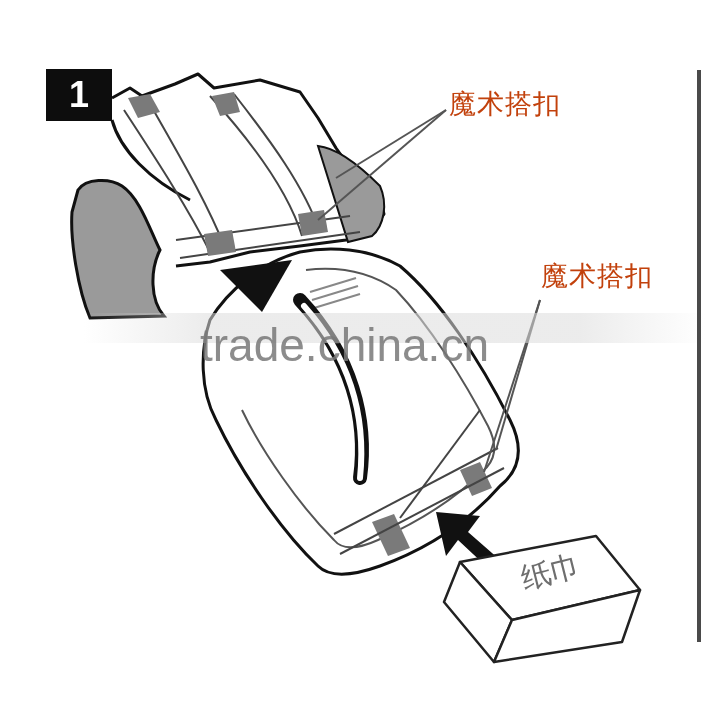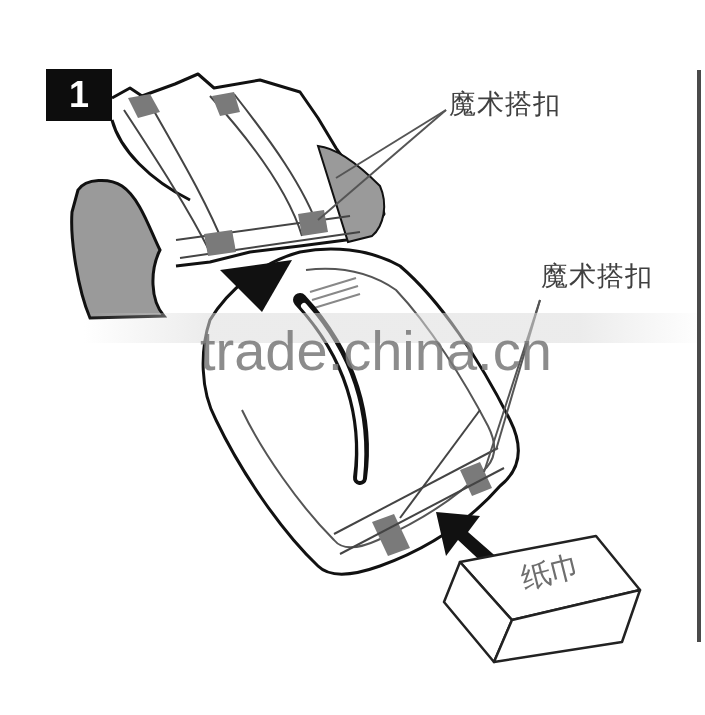--- a/index.html
+++ b/index.html
@@ -17,21 +17,21 @@
     width: 66px; height: 52px;
     background: #0d0d0d;
     color: #ffffff;
     font-family: "Liberation Sans", sans-serif;
     font-size: 36px; font-weight: bold;
     display: flex; align-items: center; justify-content: center;
   }
   .callout {
     position: absolute;
     font-family: Liberation Serif, serif;
-    color: #404040;
+    color: #c2410c;
     font-size: 27px;
     letter-spacing: 1px;
     white-space: nowrap;
   }
   .callout-1 { left: 449px; top: 86px; }
   .callout-2 { left: 541px; top: 258px; }
   .box-label {
     position: absolute; left: 517px; top: 560px;
     font-family: "DejaVu Sans", sans-serif;
     color: #6e6e6e;
@@ -41,21 +41,21 @@
     white-space: nowrap;
   }
   .watermark-band {
     position: absolute; left: 84px; top: 313px;
     width: 621px; height: 30px;
     background: linear-gradient(90deg, rgba(200,200,200,0.0) 0%, rgba(220,220,220,0.55) 20%, rgba(220,220,220,0.55) 80%, rgba(200,200,200,0.0) 100%);
   }
   .watermark {
     position: absolute; left: 200px; top: 318px;
     font-family: "Liberation Sans", sans-serif;
-    font-size: 56px;
+    font-size: 46px;
     color: rgba(120,120,120,0.85);
     letter-spacing: 0px;
     white-space: nowrap;
   }
   .edge-bar {
     position: absolute; left: 697px; top: 70px;
     width: 4px; height: 572px;
     background: #4a4a4a;
   }
 </style>

